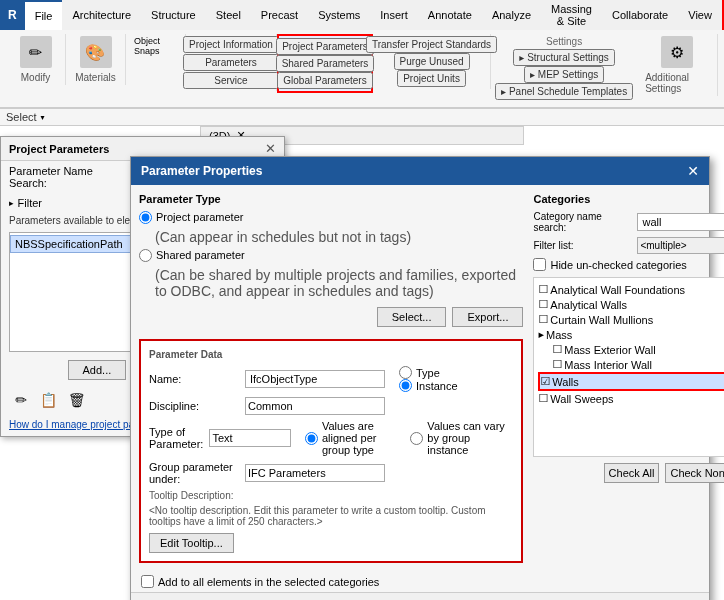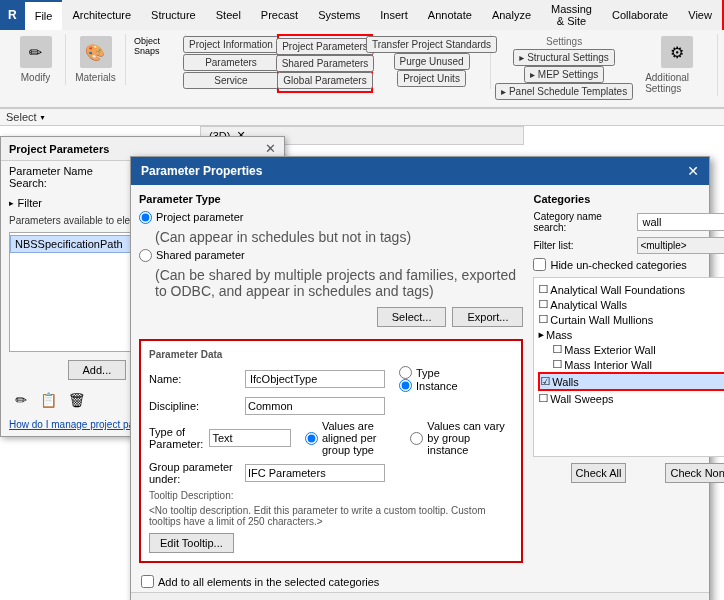--- a/index.html
+++ b/index.html
@@ -79,21 +79,21 @@
     .cat-input { border: 1px solid #aaa; padding: 2px 4px; font-size: 11px; width: 90px; }
     .cat-select { border: 1px solid #aaa; padding: 2px; font-size: 10px; width: 90px; appearance: none; }
     .cat-checkbox-row { display: flex; align-items: center; gap: 4px; font-size: 11px; margin-bottom: 6px; }
 
     .cat-tree { border: 1px solid #ccc; background: white; padding: 4px; font-size: 11px; min-height: 180px; overflow-y: auto; }
     .tree-item { padding: 1px 0; display: flex; align-items: center; gap: 2px; cursor: pointer; }
     .tree-indent { padding-left: 14px; }
     .walls-item-inner { border: 2px solid red; background: #cce0ff; }
 
     .cat-bottom-btns { display: flex; gap: 6px; margin-top: 6px; justify-content: flex-end; }
-    .cat-btn { padding: 3px 4px; font-size: 11px; background: #e8e8e8; border: 1px solid #999; cursor: pointer; margin-left: 33px; }
+    .cat-btn { padding: 3px 4px; font-size: 11px; background: #e8e8e8; border: 1px solid #999; cursor: pointer; }
 
     
     .param-props-footer { border-top: 1px solid #ccc; padding: 6px 10px; display: flex; justify-content: flex-end; gap: 6px; background: #f0f0f0; }
 
     
     .add-checkbox-row { display: flex; align-items: center; gap: 4px; font-size: 11px; padding: 4px 10px; }
     .bottom-icon { width: 24px; height: 24px; cursor: pointer; display: flex; align-items: center; justify-content: center; font-size: 14px; }
 
     .nbs-item { background: #cce0ff; border: 1px solid #88aadd; padding: 2px 4px; font-size: 11px; margin-top: 2px; }
 

